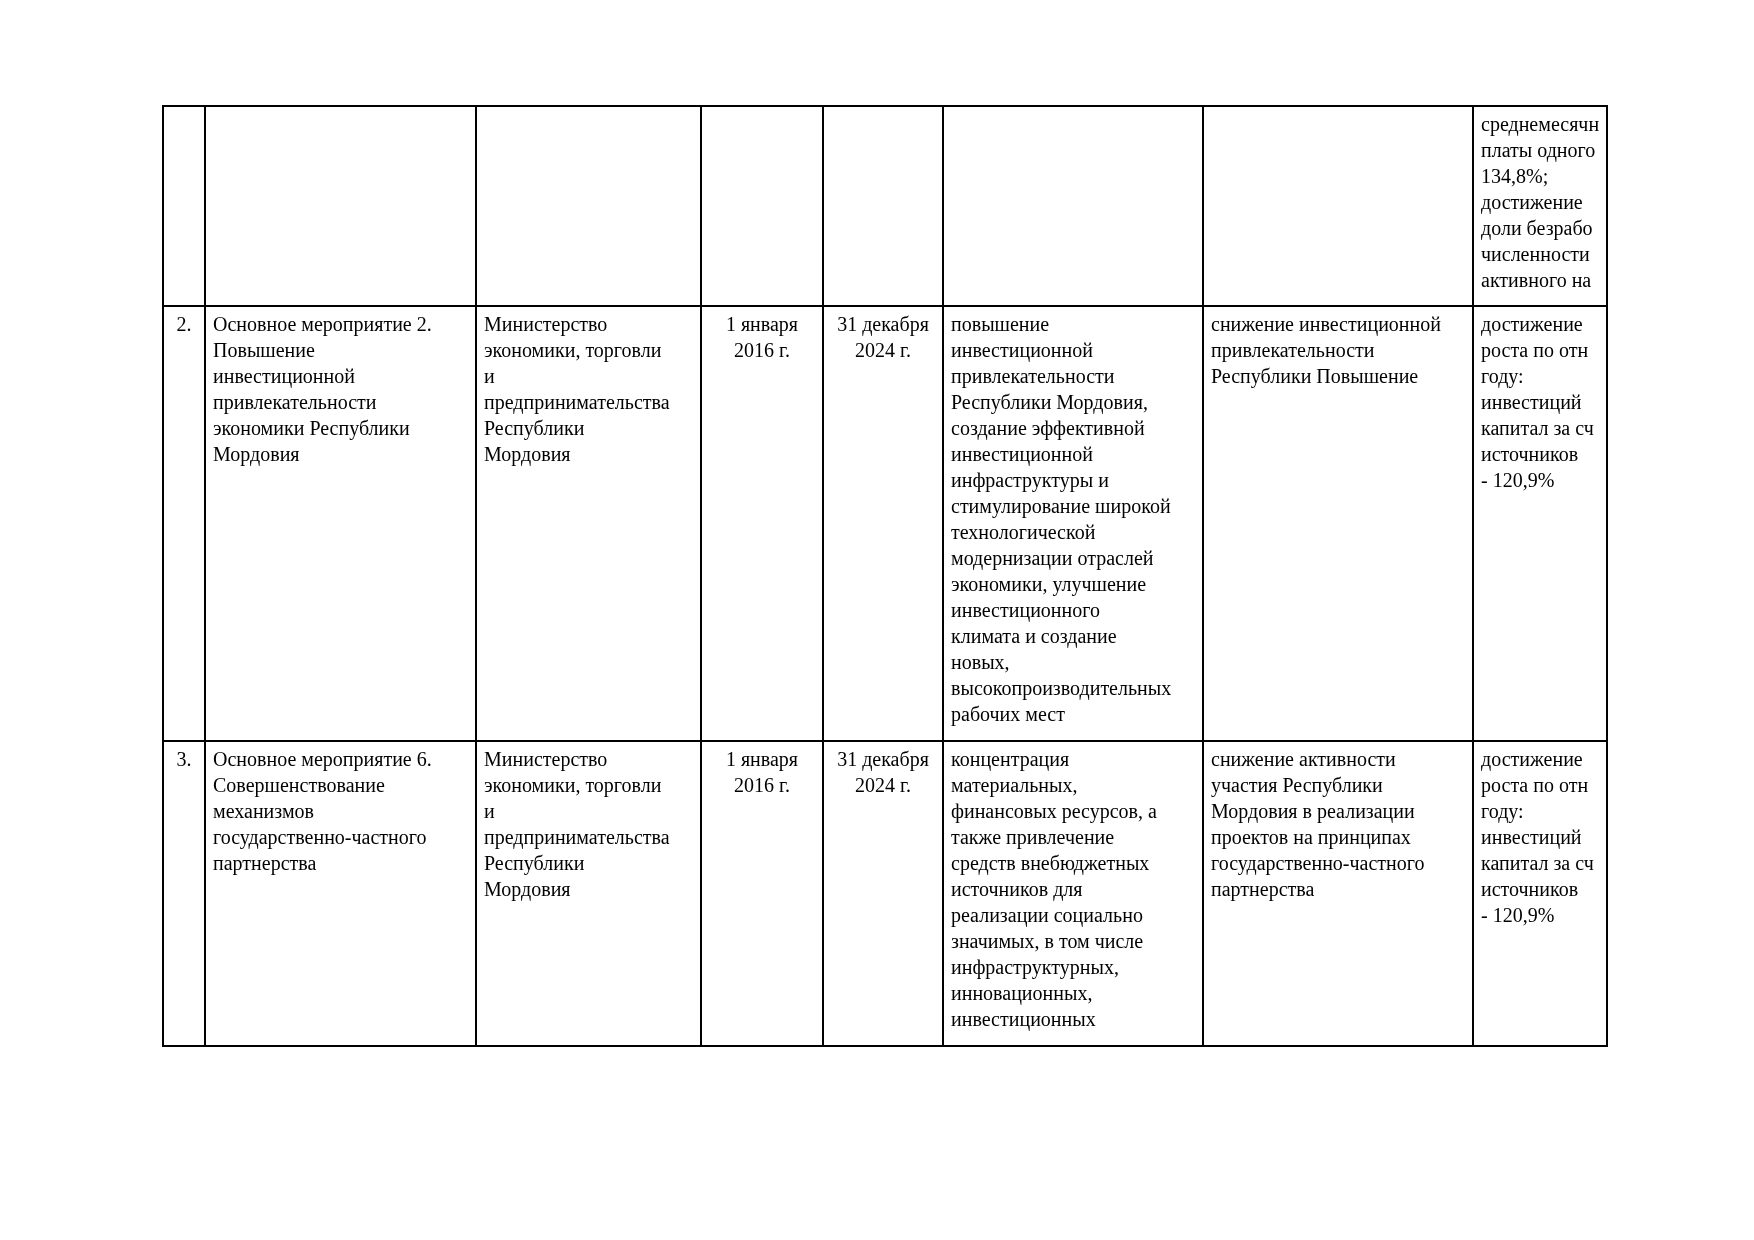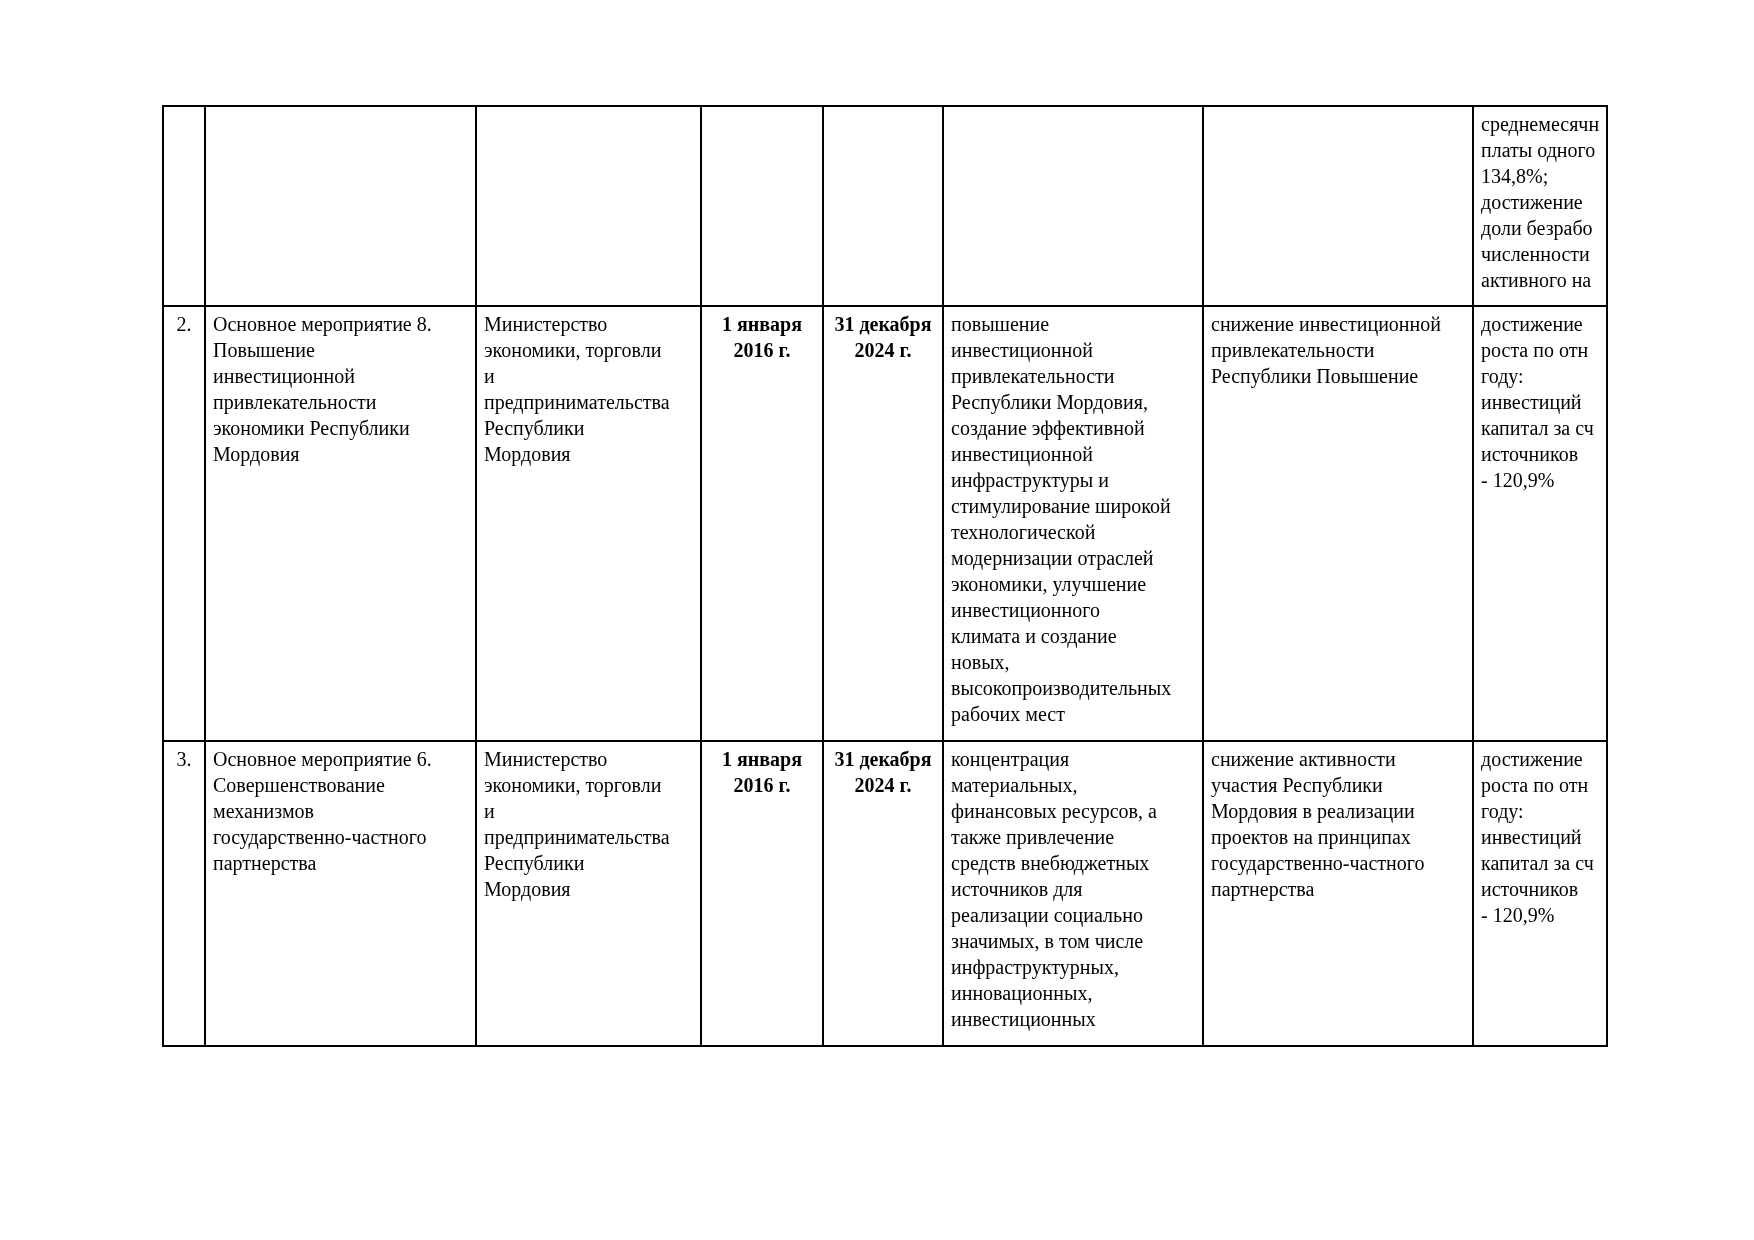--- a/index.html
+++ b/index.html
@@ -35,21 +35,20 @@
   td.cell-num {
     text-align: center;
     padding-left: 2px;
     padding-right: 2px;
   }
   td.cell-date {
     text-align: center;
     white-space: pre;
     padding-left: 2px;
     padding-right: 2px;
-    font-weight: bold;
   }
   td.cell-wrap {
     white-space: pre-line;
   }
   td.cell-ind {
     white-space: pre;
     border-right: none;
   }
   tr.row-1 { height: 200px; }
   tr.row-2 { height: 435px; }
@@ -82,21 +81,21 @@
       <td class="cell-ind">среднемесячн
 платы одного
 134,8%;
 достижение
 доли безрабо
 численности
 активного на</td>
     </tr>
     <tr class="row-2">
       <td class="cell-num">2.</td>
-      <td class="cell-wrap">Основное мероприятие 8.
+      <td class="cell-wrap">Основное мероприятие 2.
 Повышение
 инвестиционной
 привлекательности
 экономики Республики
 Мордовия</td>
       <td class="cell-wrap">Министерство
 экономики, торговли
 и
 предпринимательства
 Республики

